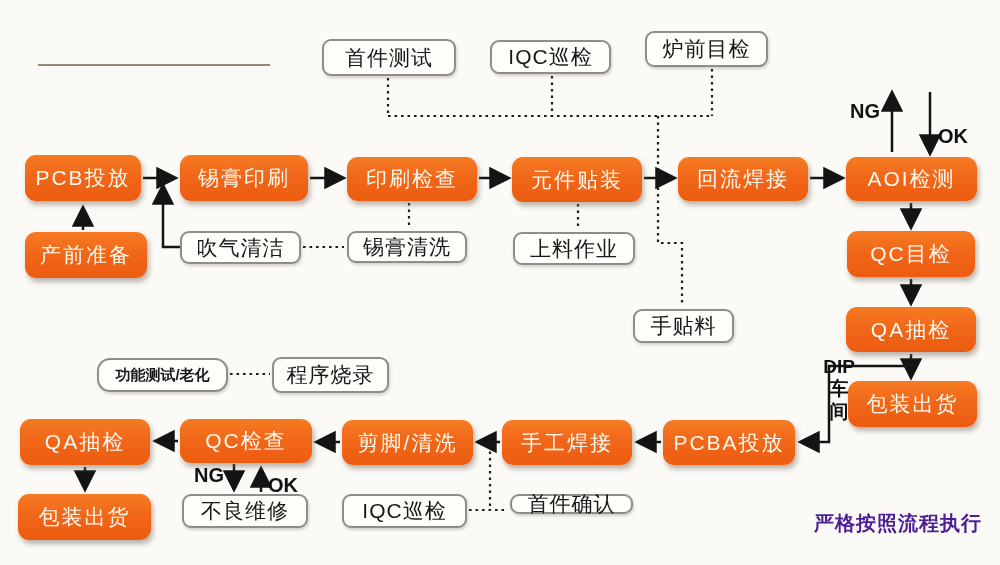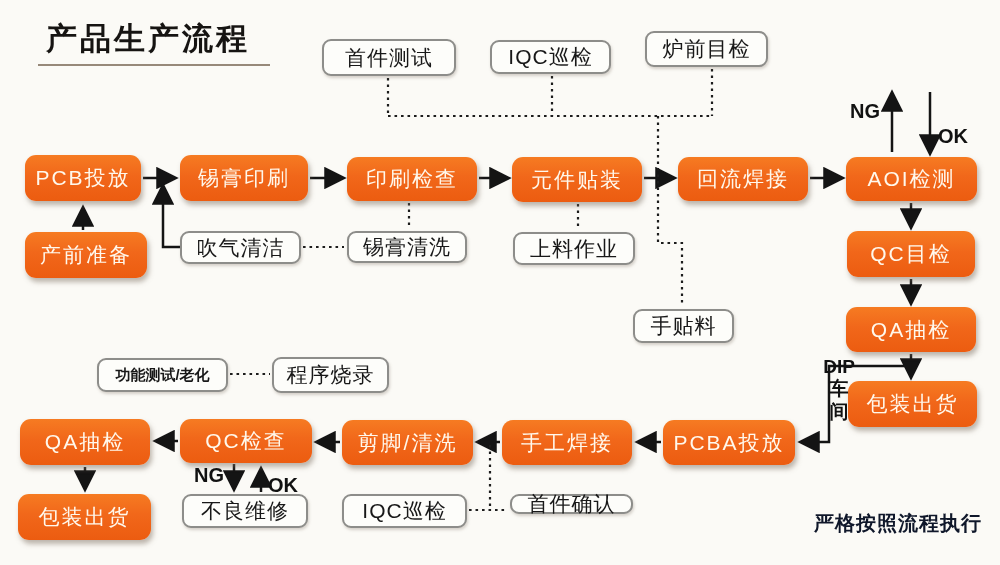--- a/index.html
+++ b/index.html
@@ -17,21 +17,21 @@
   .title{
     position:absolute;left:46px;top:18px;
     font-size:31px;font-weight:900;color:#161412;letter-spacing:3px;
   }
   .title-underline{
     position:absolute;left:38px;top:64px;width:232px;height:2px;
     background:#97897a;
   }
   .footer-note{
     position:absolute;left:814px;top:510px;
-    font-size:20px;font-weight:800;color:#0f172a;letter-spacing:1px;
+    font-size:20px;font-weight:800;color:#4c1d95;letter-spacing:1px;
   }
   .node{
     position:absolute;box-sizing:border-box;
     display:flex;align-items:center;justify-content:center;
     white-space:nowrap;
   }
   .process{
     background:linear-gradient(180deg,#f67b22 0%,#f1671a 45%,#ec5c10 100%);
     color:#fff8ec;
     border-radius:11px;
@@ -39,21 +39,21 @@
     box-shadow:2px 4px 5px rgba(125,112,98,.5);
   }
   .annotation{
     background:#fdfdfa;
     color:#181818;
     border:2px solid #8d8d8a;
     border-radius:9px;
     font-size:21px;font-weight:500;letter-spacing:1px;
     box-shadow:1px 2px 3px rgba(140,130,118,.35);
   }
-  .annotation.small{font-size:15px;font-weight:700;letter-spacing:0;}
+  .annotation.small{font-size:15px;font-weight:700;letter-spacing:0;border-radius:13px;}
   .flow-label{
     position:absolute;
     font-size:20px;font-weight:800;color:#111;letter-spacing:0;
     white-space:pre-line;line-height:1.18;text-align:center;
   }
   .flow-label.vert{text-align:center;font-size:19px;margin-left:33px;}
 </style>
 </head>
 <body>
 
@@ -95,21 +95,20 @@
       <path d="M658 116 L658 243 L682 243 L682 306"></path>
       <path d="M578 204 L578 229"></path>
       <path d="M409 203 L409 228"></path>
       <path d="M303 247 L344 247"></path>
       <path d="M230 374 L270 374"></path>
       <path d="M490 445 L490 510"></path>
       <path d="M469 510 L508 510"></path>
     </g>
   </svg>
 
-  <div class="title">产品生产流程</div>
   <div class="title-underline"></div>
 
   <div class="node process" style="left:25px;top:155px;width:116px;height:46px">PCB投放</div>
   <div class="node process" style="left:25px;top:232px;width:122px;height:46px">产前准备</div>
   <div class="node process" style="left:180px;top:155px;width:128px;height:46px">锡膏印刷</div>
   <div class="node process" style="left:347px;top:157px;width:130px;height:44px">印刷检查</div>
   <div class="node process" style="left:512px;top:157px;width:130px;height:45px">元件贴装</div>
   <div class="node process" style="left:678px;top:157px;width:130px;height:44px">回流焊接</div>
   <div class="node process" style="left:846px;top:157px;width:131px;height:44px">AOI检测</div>
   <div class="node process" style="left:847px;top:231px;width:128px;height:46px">QC目检</div>

